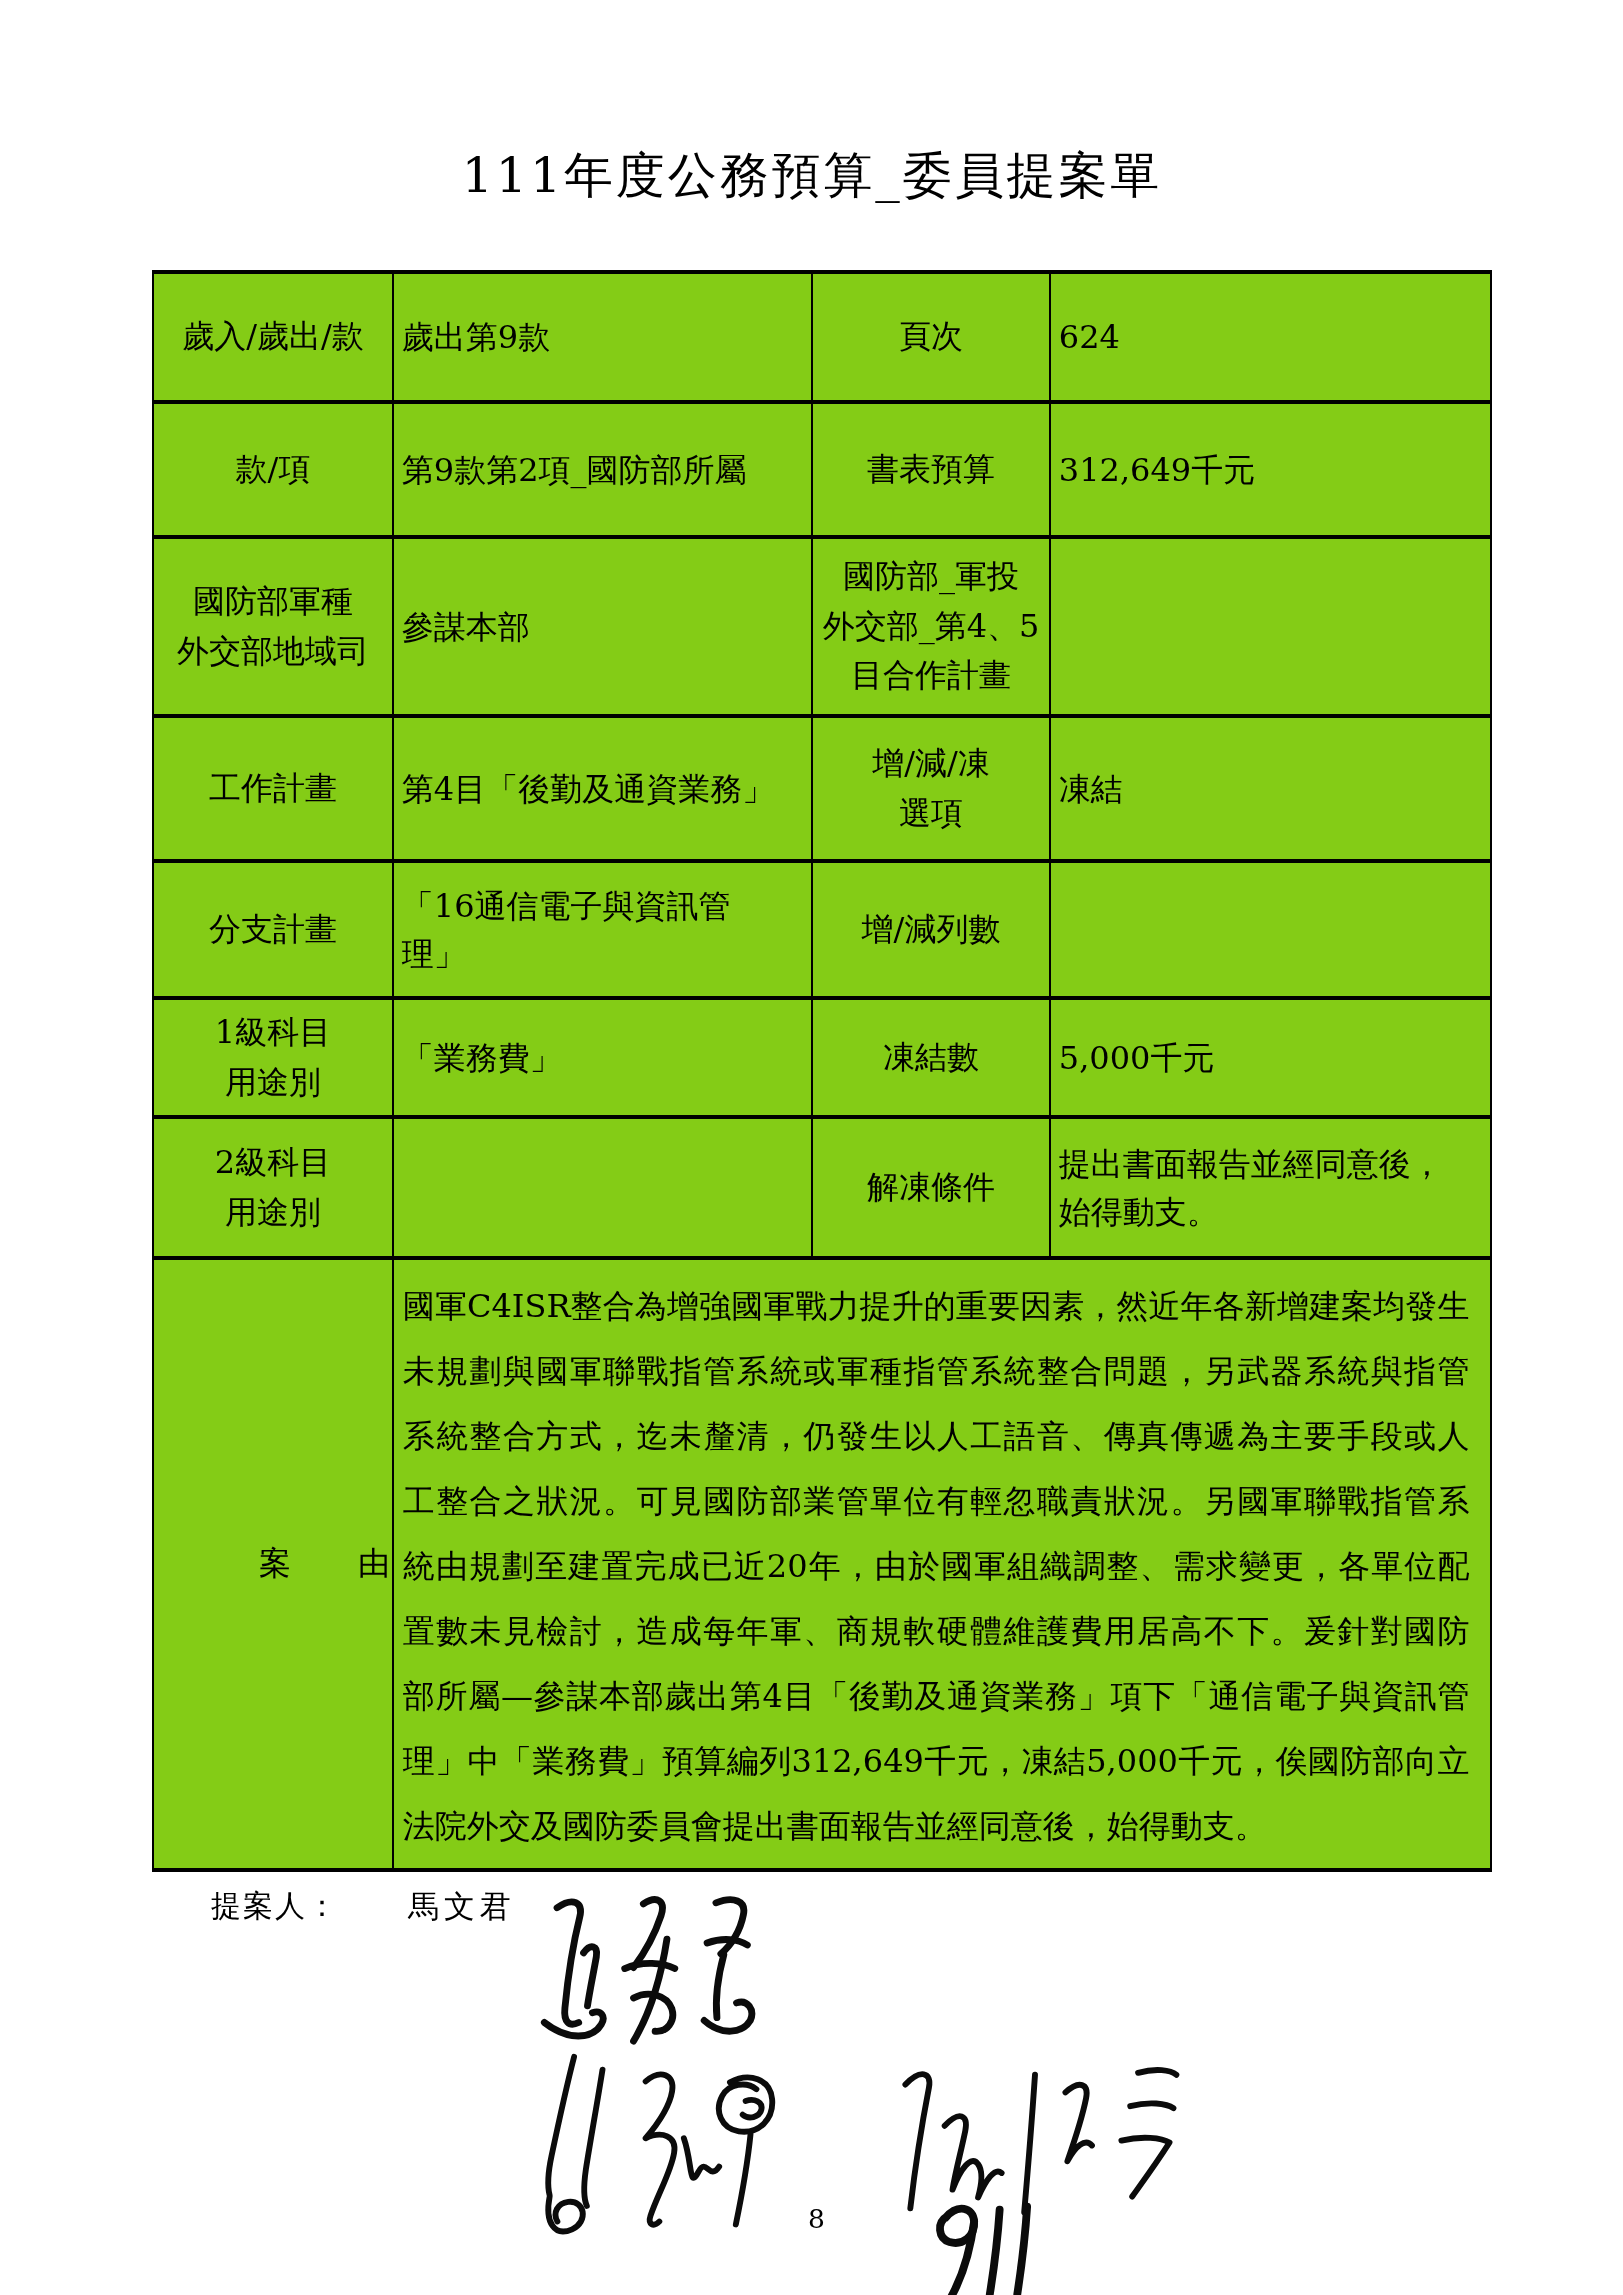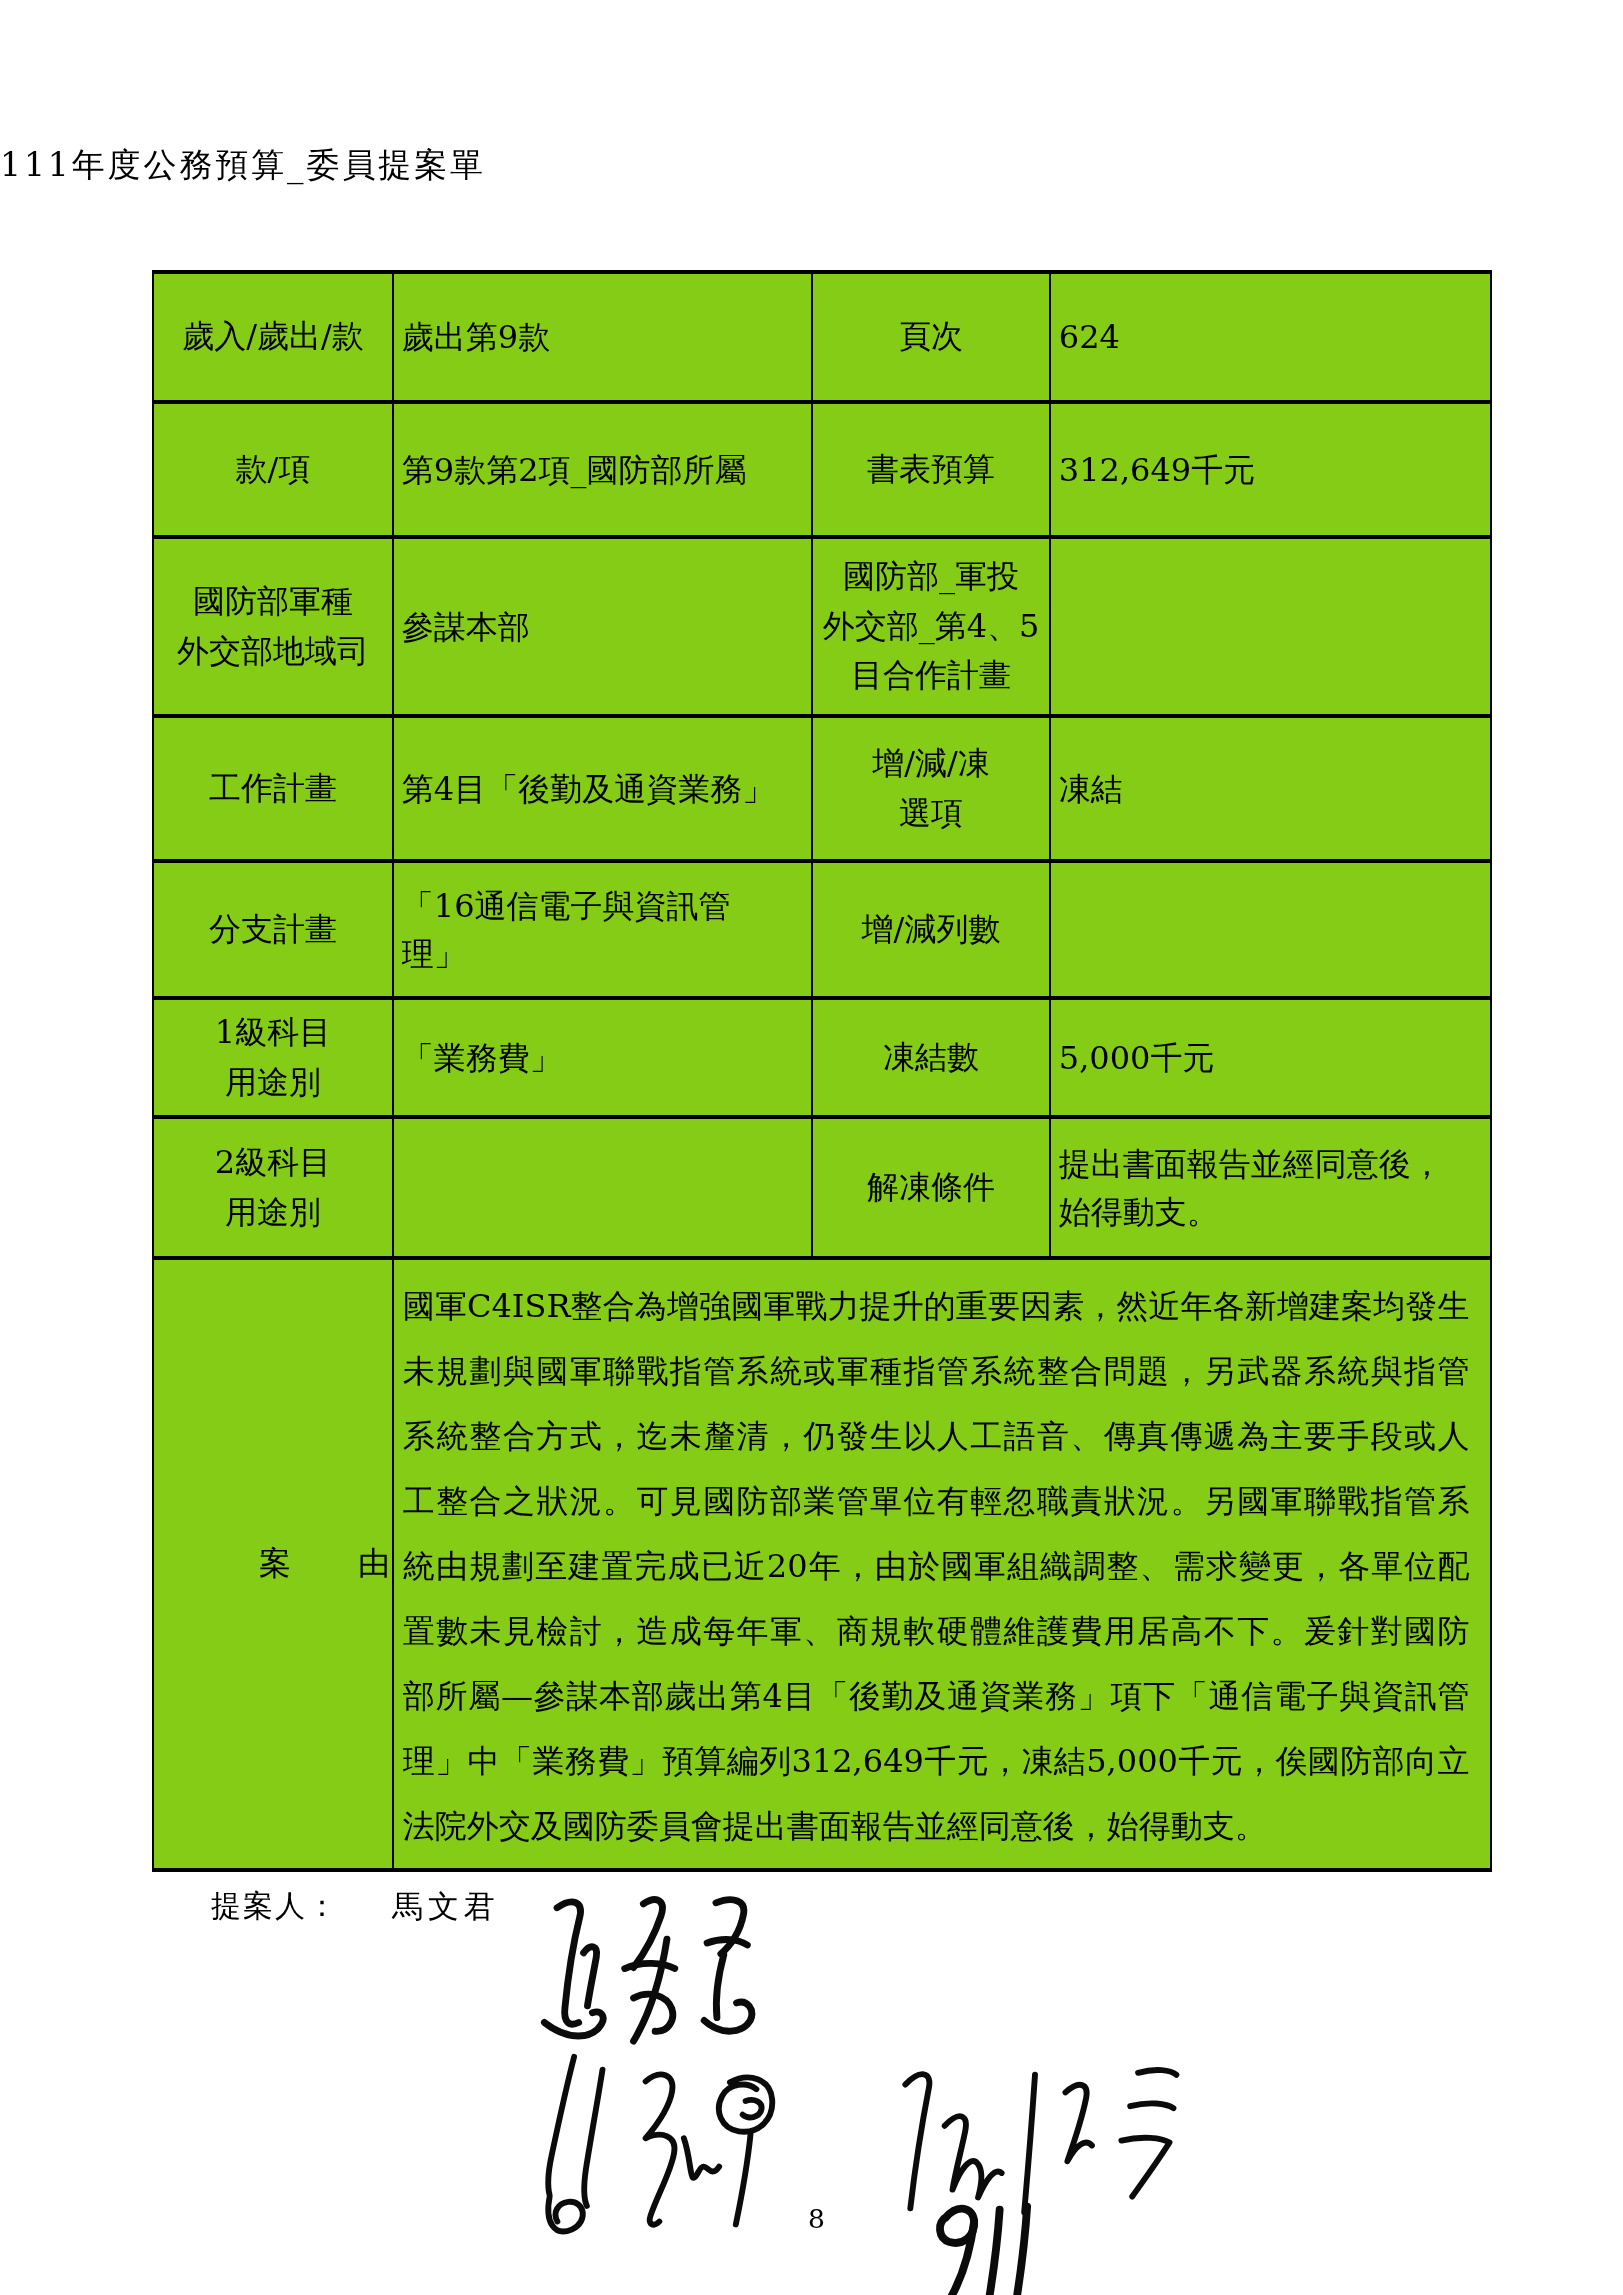--- a/index.html
+++ b/index.html
@@ -3,21 +3,21 @@
 <meta charset="utf-8">
 <style>
   html,body{margin:0;padding:0;}
   body{
     width:1624px;height:2295px;position:relative;
     background:#ffffff;color:#000;
     font-family:"DejaVu Serif","Liberation Serif",serif;
   }
   .page-title{
     position:absolute;top:143px;left:0;width:100%;
-    text-align:left;font-size:33px;letter-spacing:2.9px;
+    text-align:center;font-size:49px;letter-spacing:2.9px;
     white-space:nowrap;
   }
   table.form{
     position:absolute;left:152px;top:270px;width:1339px;
     border-collapse:collapse;table-layout:fixed;
     background:#84cc16;
   }
   table.form td{
     border:2.5px solid #000;
     border-top-width:4.9px;border-bottom-width:4.9px;
@@ -36,21 +36,21 @@
   }
   .case-line{
     width:100%;
     line-height:65px;
     text-align:justify;
     text-align-last:justify;
     white-space:normal;
   }
   .case-line:last-child{text-align-last:left;}
   .proposer-label{position:absolute;left:211px;top:1886px;font-size:30px;letter-spacing:2px;}
-  .proposer-name{position:absolute;left:392px;top:1886px;font-size:31px;letter-spacing:4.9px;}
+  .proposer-name{position:absolute;left:408px;top:1886px;font-size:31px;letter-spacing:4.9px;}
   .pageno{position:absolute;left:808px;top:2203px;font-size:26.5px;}
   .sig{position:absolute;}
   .sig path{fill:none;stroke:#0b0b0b;stroke-linecap:round;stroke-linejoin:round;}
 </style>
 </head>
 <body>
 
 <div class="page-title">111年度公務預算_委員提案單</div>
 
 <table class="form">

